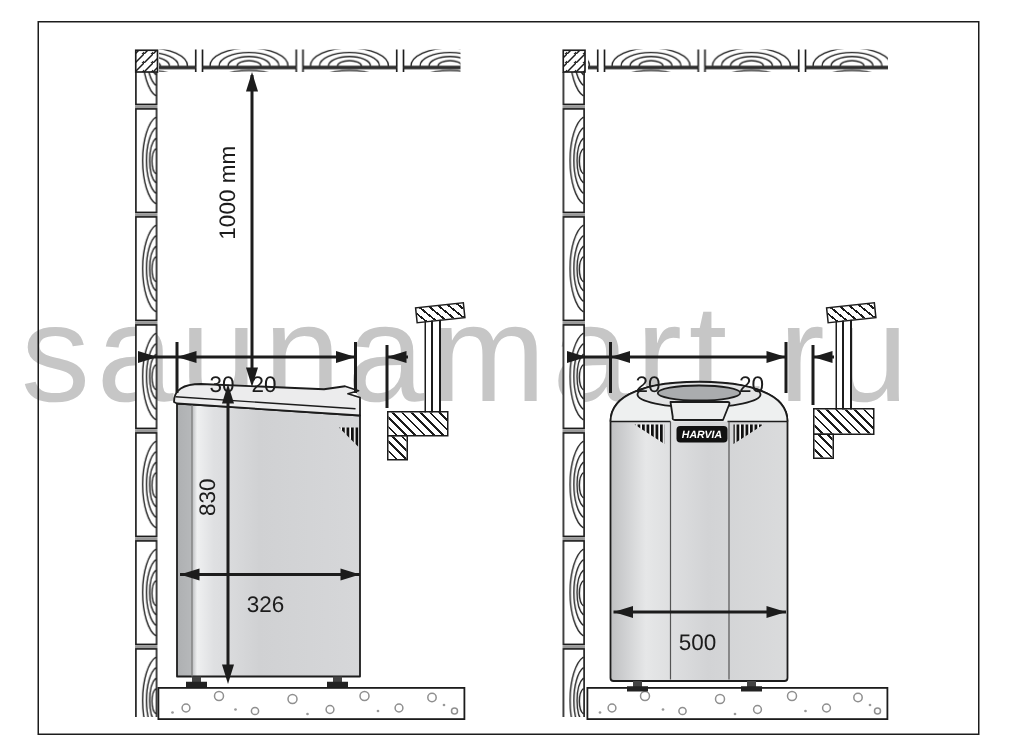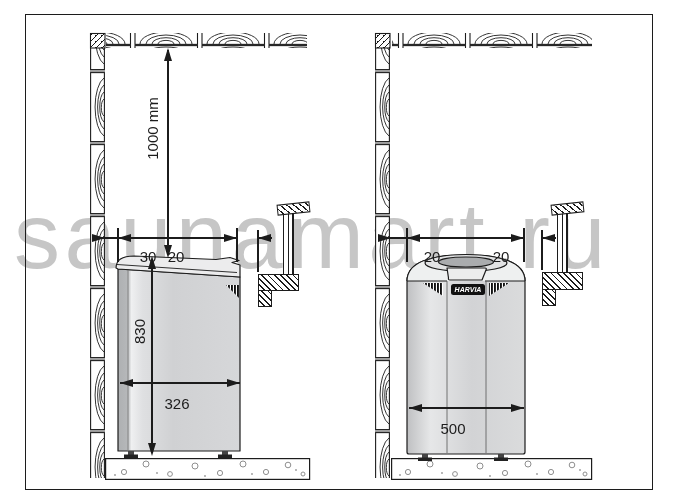--- a/index.html
+++ b/index.html
@@ -230,16 +230,16 @@
     <div class="ah l" style="left:542px;top:233.5px;"></div>
     <div class="tick" style="left:406.4px;top:228px;height:34px;"></div>
     <div class="tick" style="left:523.4px;top:228px;height:34px;"></div>
     <div class="tick" style="left:541.4px;top:230px;height:40px;"></div>
     <div class="dlabel" style="left:420px;top:216px;width:24px;">20</div>
     <div class="dlabel" style="left:489px;top:216px;width:24px;">20</div>
 
     <div class="dl-h" style="left:409px;top:407.4px;width:115px;"></div>
     <div class="ah l" style="left:409px;top:403.5px;"></div>
     <div class="ah r" style="left:511px;top:403.5px;"></div>
-    <div class="dlabel" style="left:433px;top:388px;width:40px;">500</div>
+    <div class="dlabel" style="left:445px;top:388px;width:40px;">500</div>
   </div>
 
 </div>
 
 </body></html>

